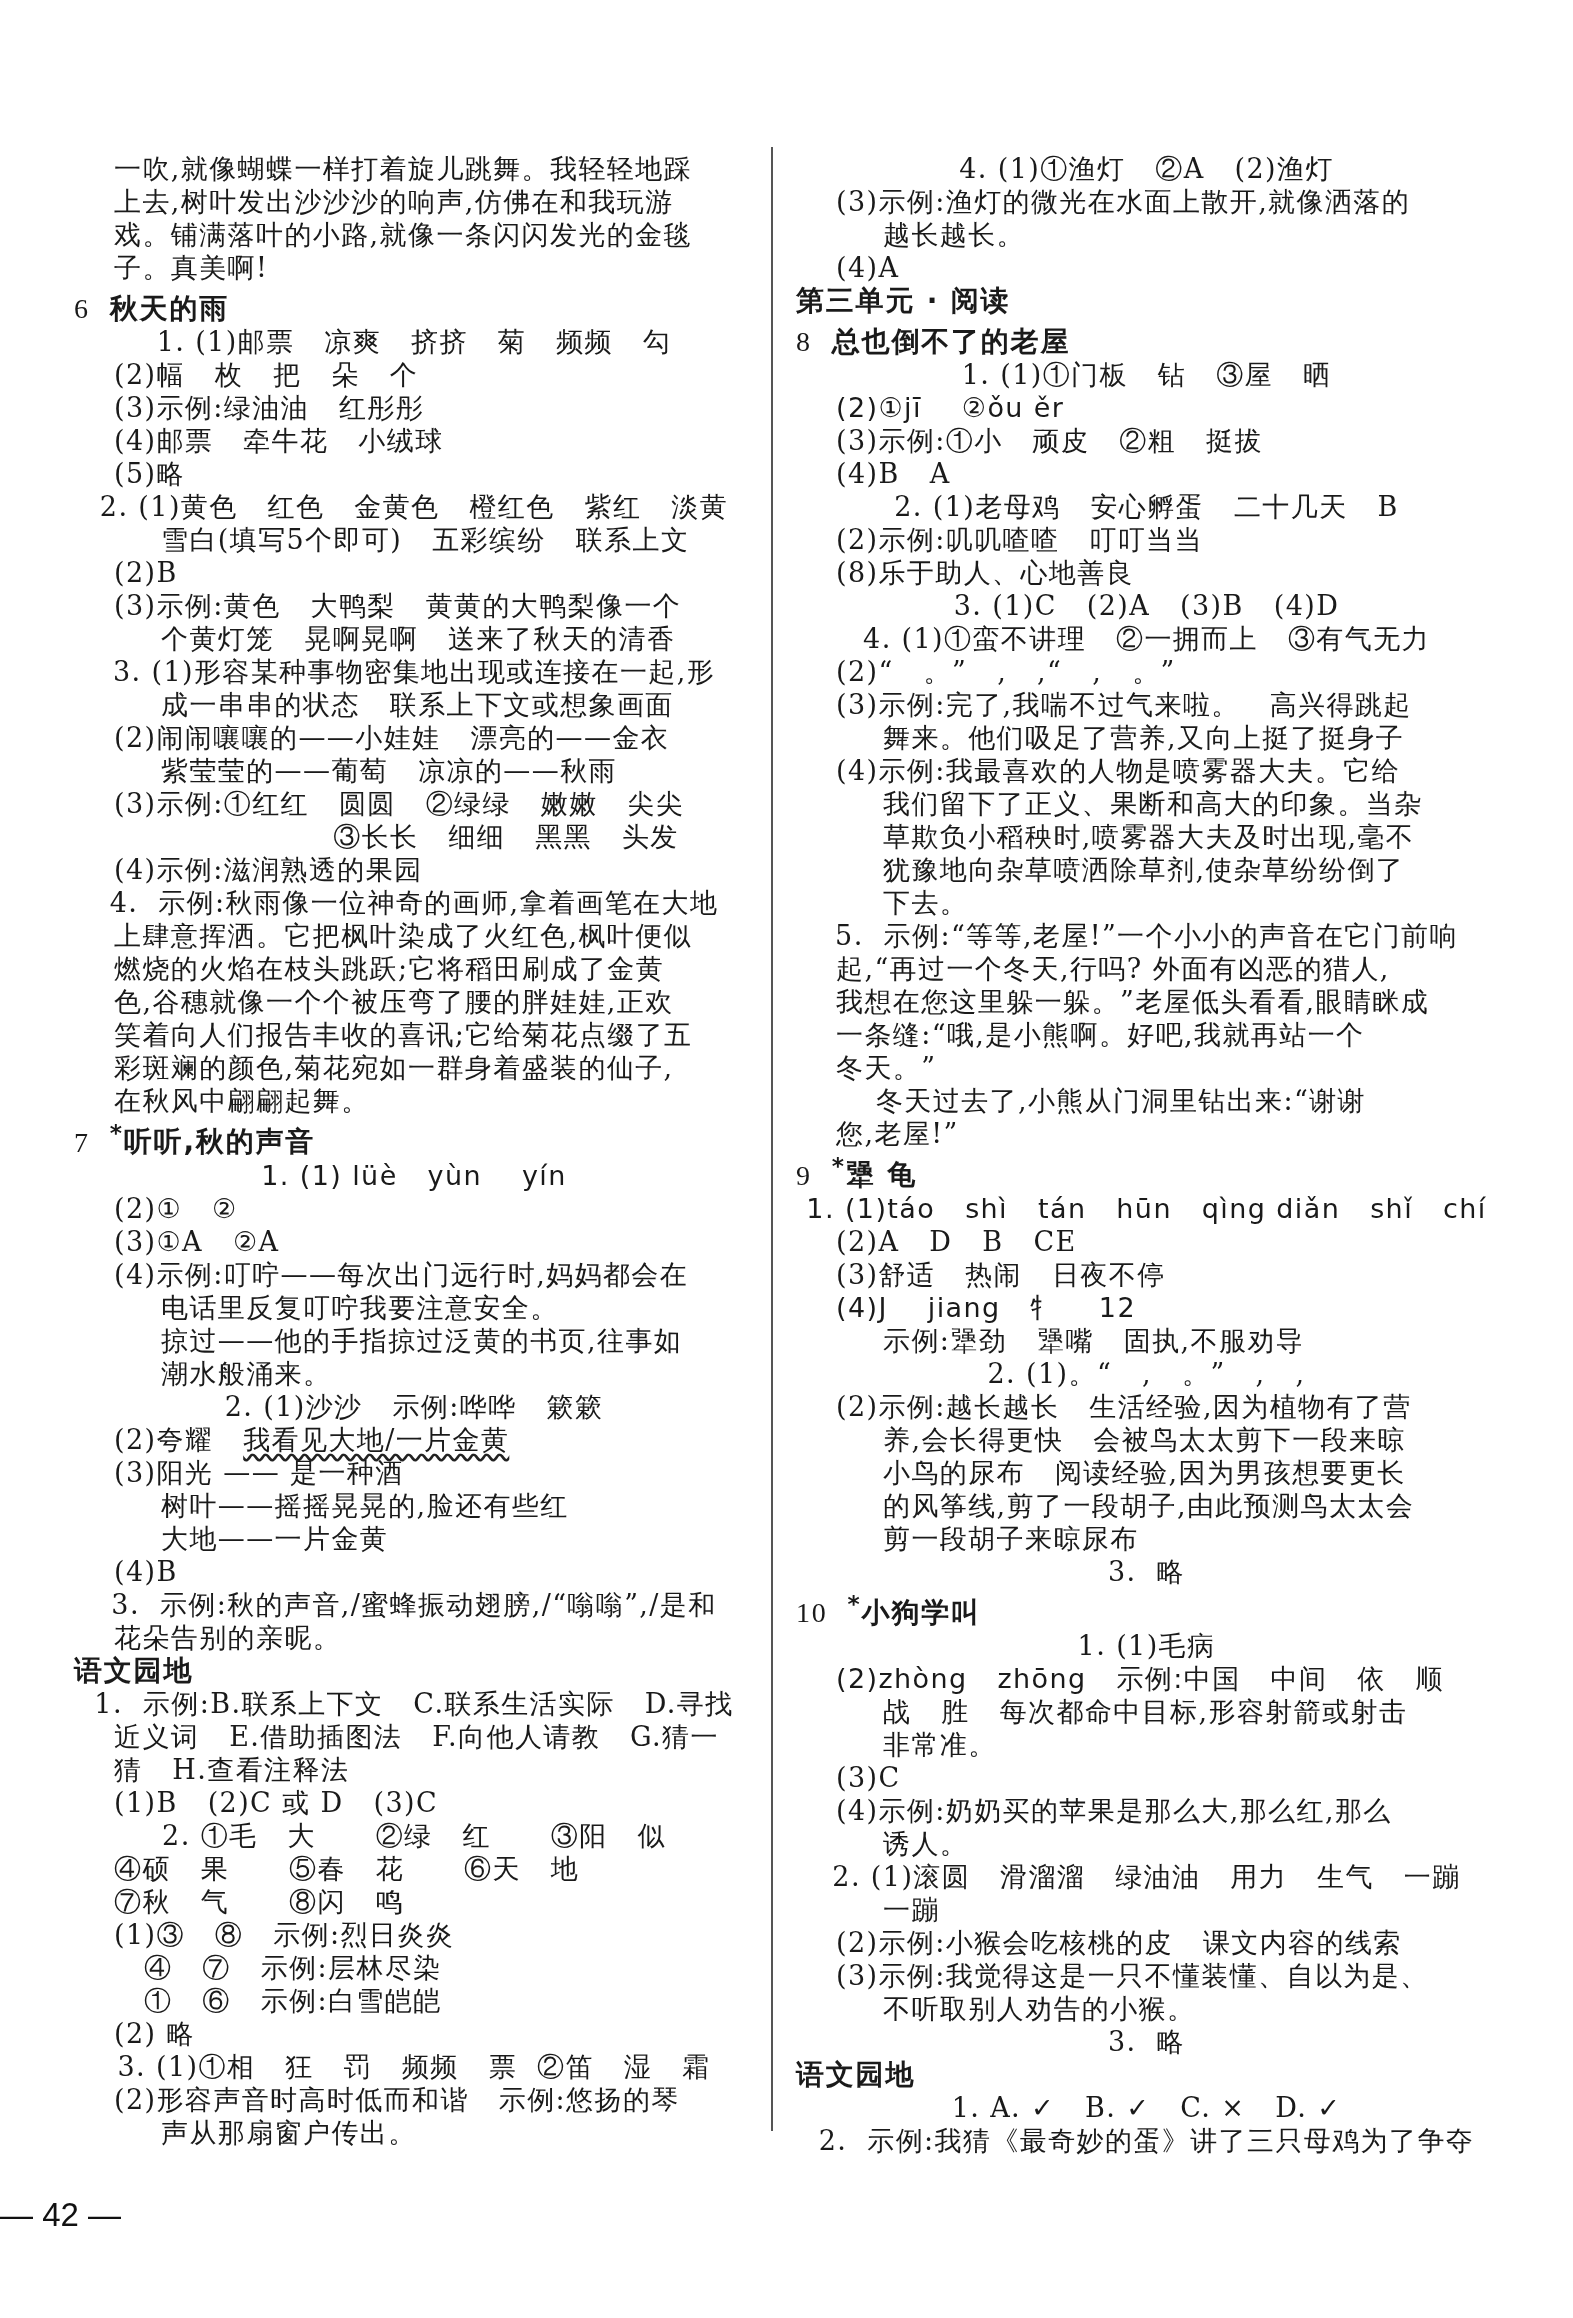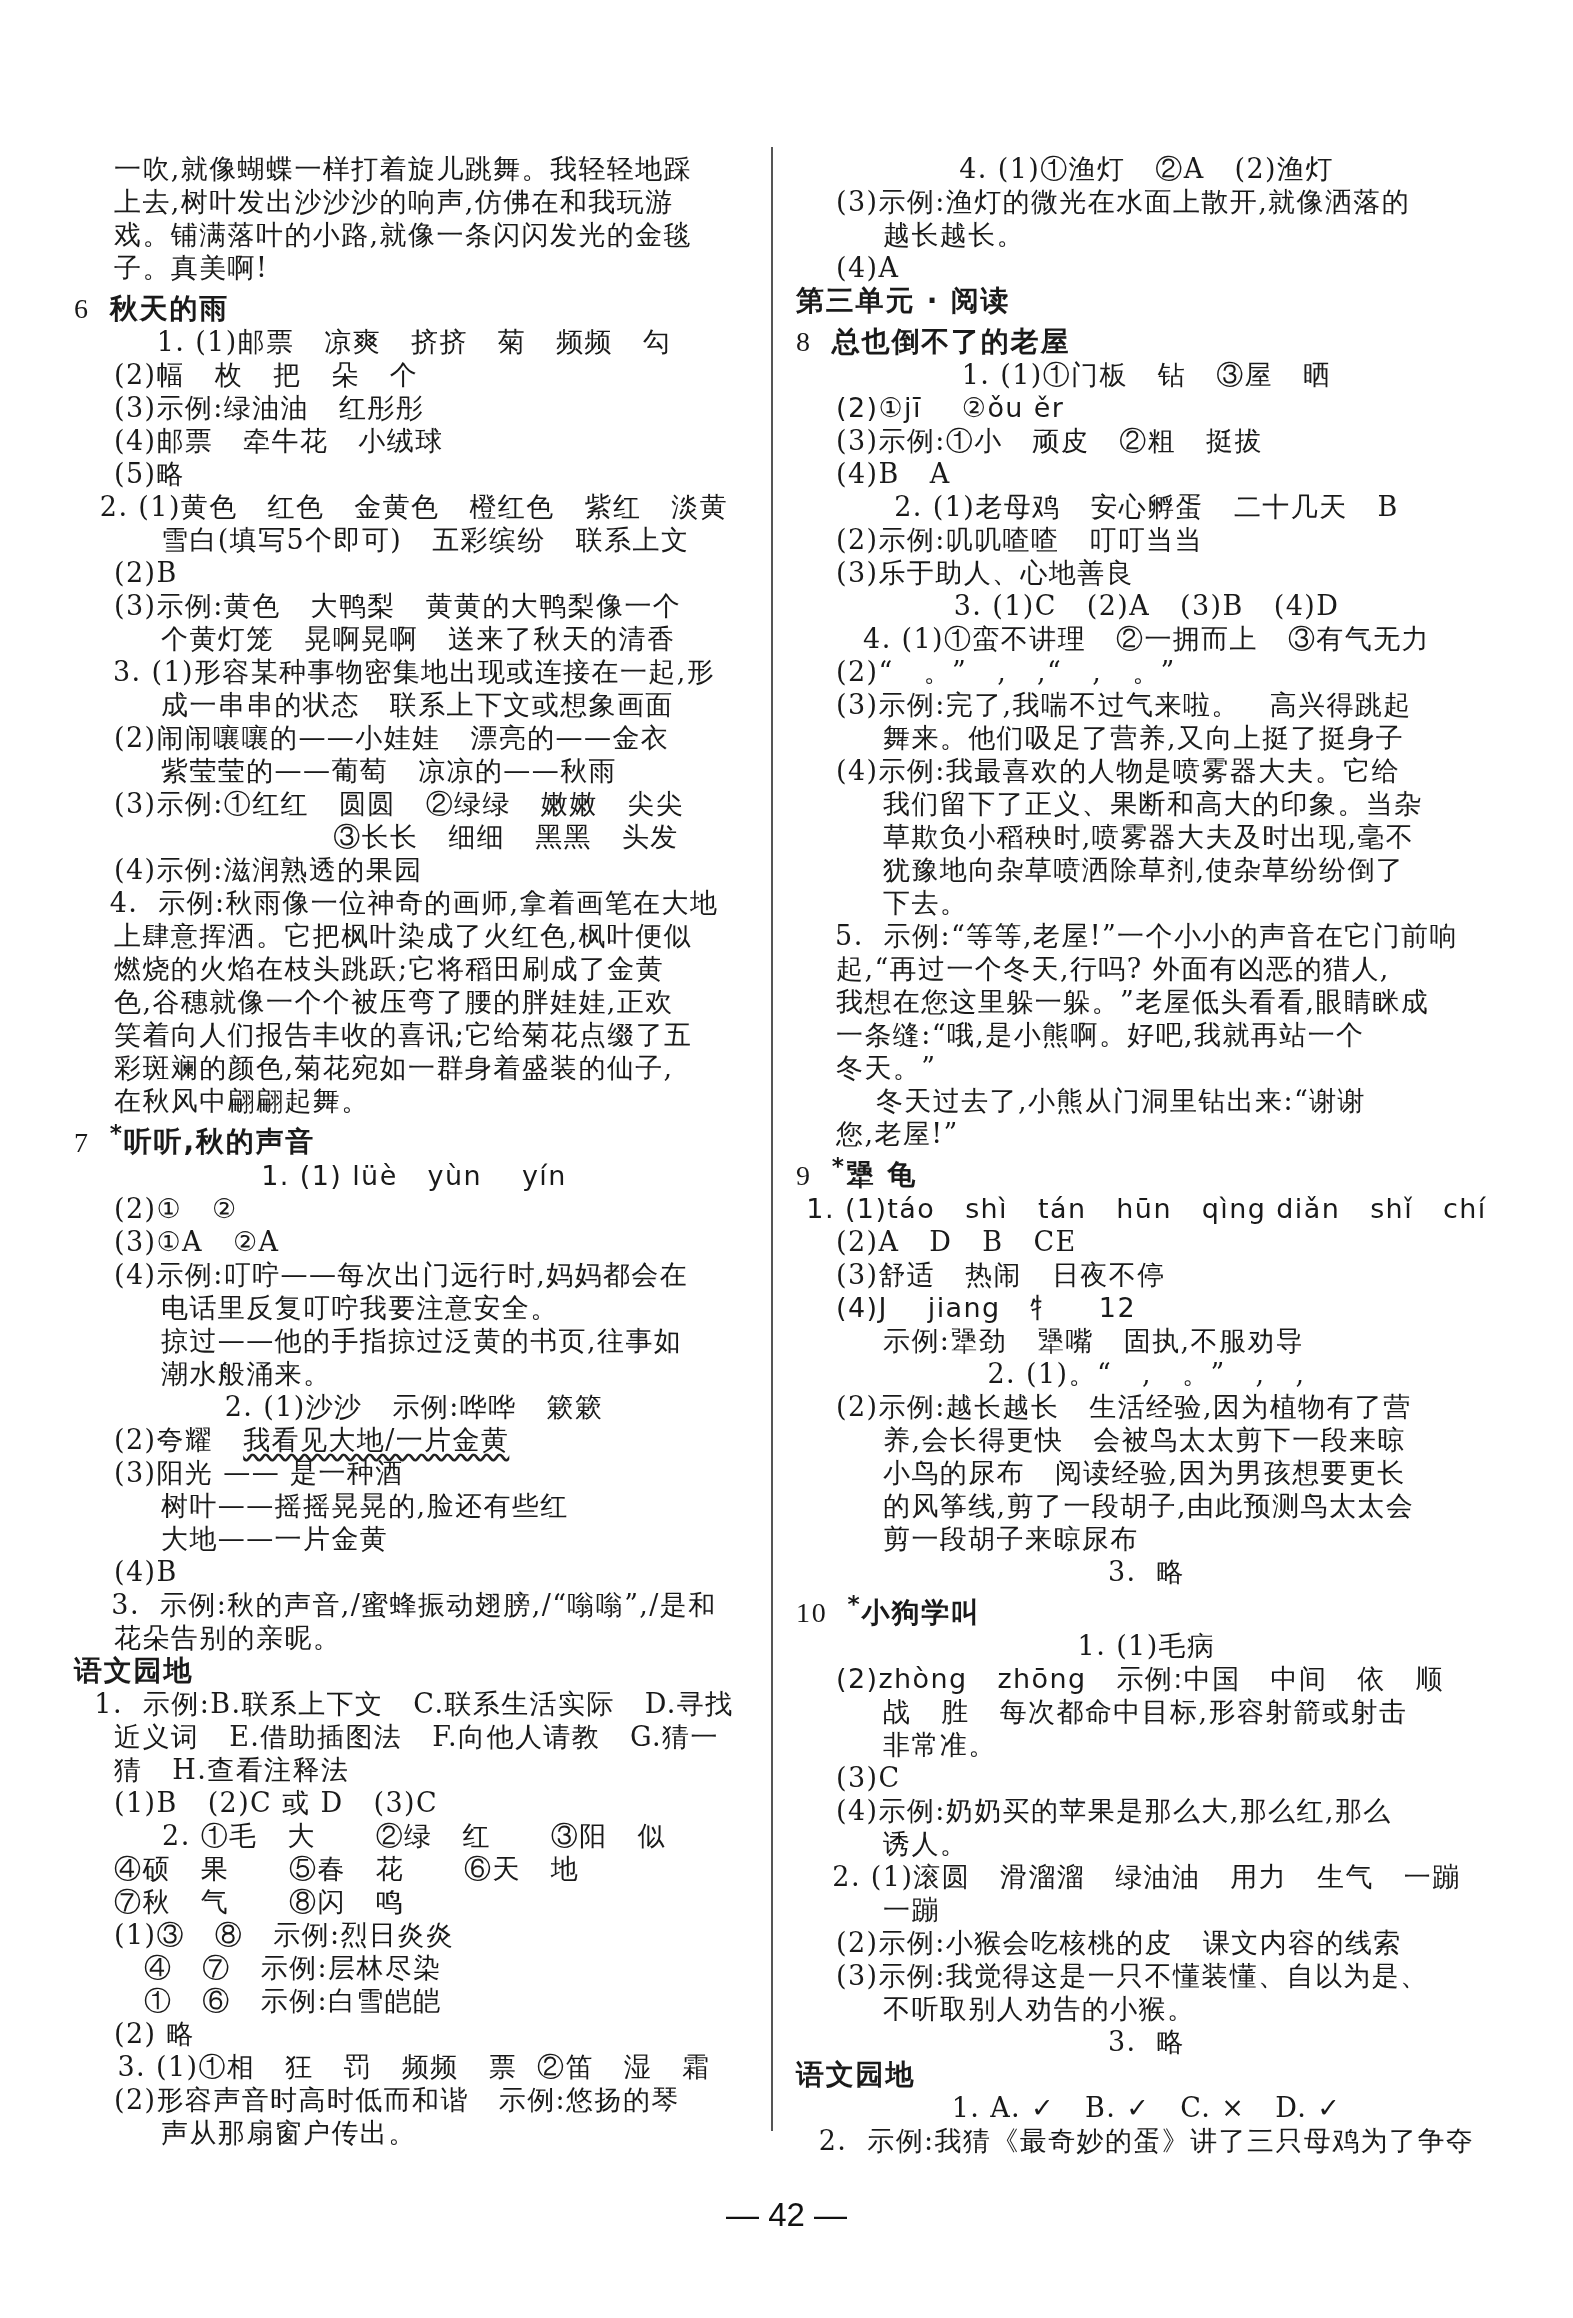--- a/index.html
+++ b/index.html
@@ -26,21 +26,21 @@
   }
   .heading .num { font-family: "Liberation Serif", serif; font-weight: normal; margin-right: 20px; }
   .line { white-space: pre; }
   .i0 { padding-left: 0; text-align: center; }
   .i1 { padding-left: 40px; }
   .i2 { padding-left: 87px; }
   .i3 { padding-left: 154px; text-align: center; }
   .wavy { text-decoration: underline wavy #222; text-underline-offset: 5.4px; }
   .pinyin { font-family: "DejaVu Sans", "Liberation Sans", sans-serif; }
   .footer {
-    position: absolute; left: 0; width: 1573px; top: 2196px; text-align: center;
+    position: absolute; left: 0; width: 1573px; top: 2196px; 
     font-family: "Liberation Sans", sans-serif; font-size: 33px; color: #111;
   }
 </style>
 </head>
 <body>
 
 <div class="page">
   <div class="col col-left" id="col-left">
       <div class="line i1"><span>一吹,就像蝴蝶一样打着旋儿跳舞。我轻轻地踩</span></div>
       <div class="line i1"><span>上去,树叶发出沙沙沙的响声,仿佛在和我玩游</span></div>
@@ -110,21 +110,21 @@
       <div class="line i2"><span>越长越长。</span></div>
       <div class="line i1"><span>(4)A</span></div>
       <div class="heading"><span>第三单元 · 阅读</span></div>
       <div class="heading"><span class="num">8</span><sup></sup><span>总也倒不了的老屋</span></div>
       <div class="line i0"><span>1. (1)①门板   钻   ③屋   晒</span></div>
       <div class="line i1 pinyin"><span>(2)①jī    ②ǒu ěr</span></div>
       <div class="line i1"><span>(3)示例:①小   顽皮   ②粗   挺拔</span></div>
       <div class="line i1"><span>(4)B   A</span></div>
       <div class="line i0"><span>2. (1)老母鸡   安心孵蛋   二十几天   B</span></div>
       <div class="line i1"><span>(2)示例:叽叽喳喳   叮叮当当</span></div>
-      <div class="line i1"><span>(3)乐于助人、心地善良</span></div>
+      <div class="line i1"><span>(8)乐于助人、心地善良</span></div>
       <div class="line i0"><span>3. (1)C   (2)A   (3)B   (4)D</span></div>
       <div class="line i0"><span>4. (1)①蛮不讲理   ②一拥而上   ③有气无力</span></div>
       <div class="line i1"><span>(2)“   。”   ,   ,“   ,   。”</span></div>
       <div class="line i1"><span>(3)示例:完了,我喘不过气来啦。   高兴得跳起</span></div>
       <div class="line i2"><span>舞来。他们吸足了营养,又向上挺了挺身子</span></div>
       <div class="line i1"><span>(4)示例:我最喜欢的人物是喷雾器大夫。它给</span></div>
       <div class="line i2"><span>我们留下了正义、果断和高大的印象。当杂</span></div>
       <div class="line i2"><span>草欺负小稻秧时,喷雾器大夫及时出现,毫不</span></div>
       <div class="line i2"><span>犹豫地向杂草喷洒除草剂,使杂草纷纷倒了</span></div>
       <div class="line i2"><span>下去。</span></div>

